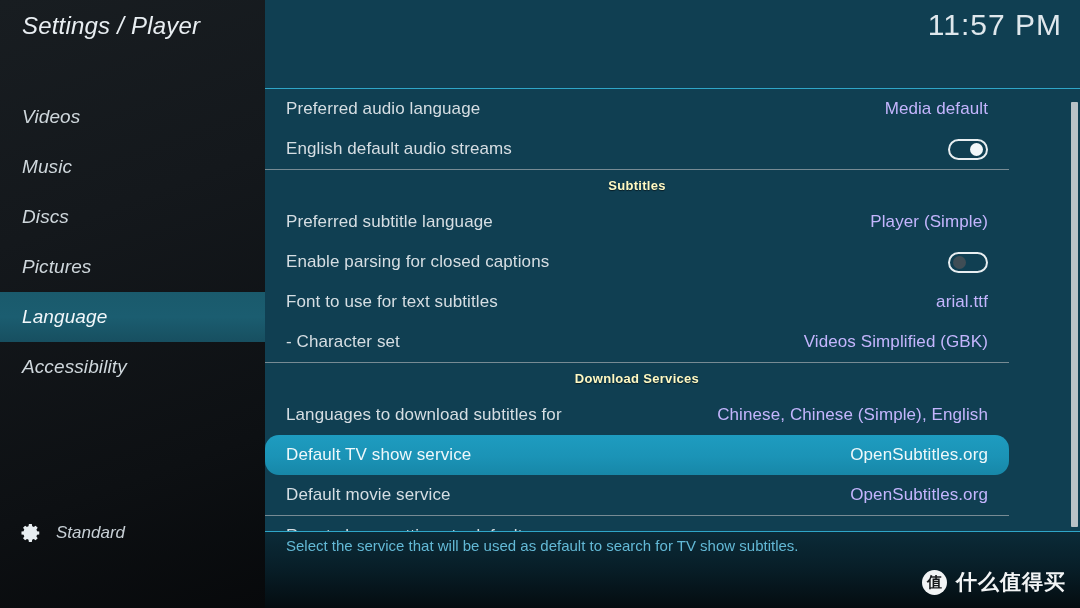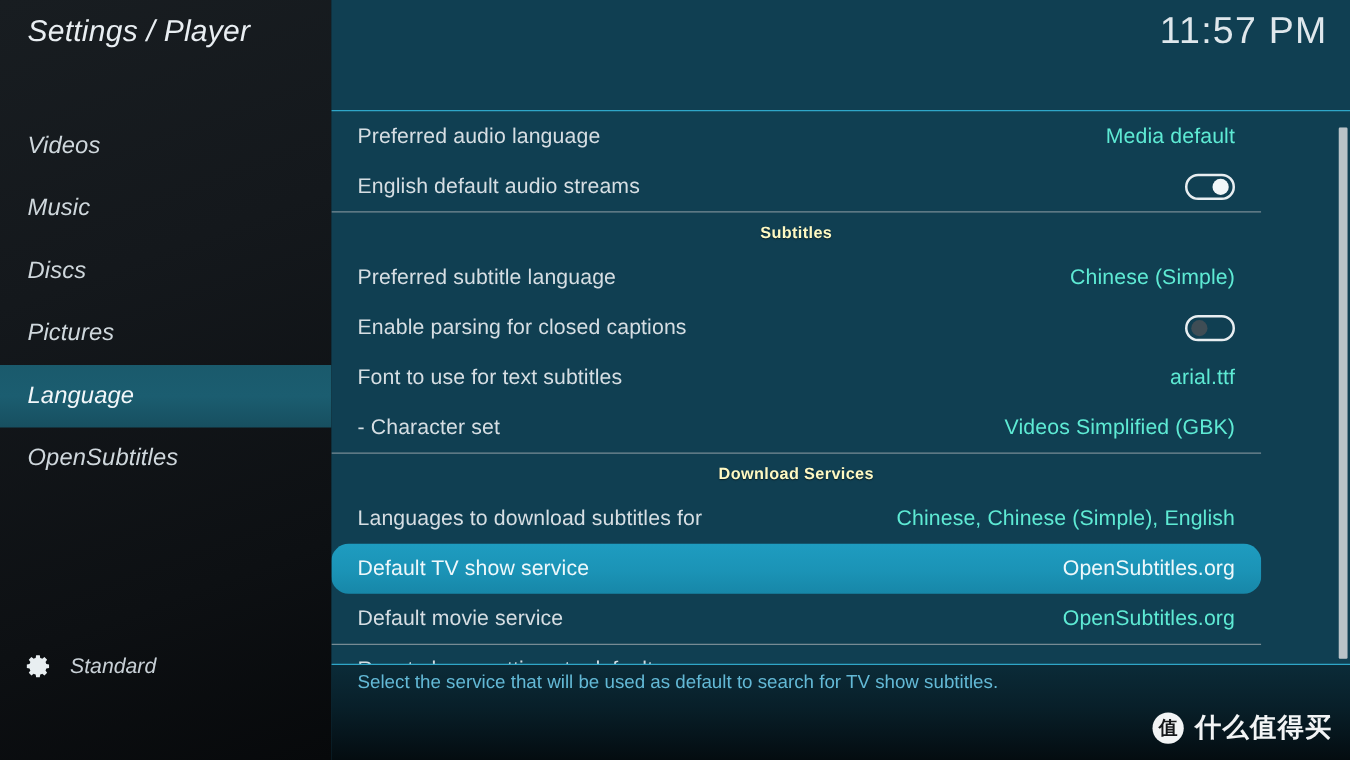--- a/index.html
+++ b/index.html
@@ -144,21 +144,21 @@
     white-space: nowrap;
   }
   .row .label {
     font-size: 17px;
     color: #d6dee3;
     letter-spacing: 0.1px;
   }
   .row .value {
     margin-left: auto;
     font-size: 17px;
-    color: #5eead4;
+    color: #c4b5fd;
     letter-spacing: 0.1px;
   }
   .row.selected {
     background: linear-gradient(180deg, #1e9cc0 0%, #1b93b6 55%, #1787a8 100%);
     border-radius: 14px;
   }
   .row.selected .label,
   .row.selected .value { color: #eef8fb; }
 
   
@@ -296,21 +296,21 @@
         <div class="row">
           <span class="label">English default audio streams</span>
           <div class="toggle on">
             <div class="knob"></div>
           </div>
         </div>
         <div class="group-sep"></div>
         <div class="group-head">Subtitles</div>
         <div class="row">
           <span class="label">Preferred subtitle language</span>
-          <span class="value">Chinese (Simple)</span>
+          <span class="value">Player (Simple)</span>
         </div>
         <div class="row">
           <span class="label">Enable parsing for closed captions</span>
           <div class="toggle off">
             <div class="knob"></div>
           </div>
         </div>
         <div class="row">
           <span class="label">Font to use for text subtitles</span>
           <span class="value">arial.ttf</span>
@@ -351,21 +351,21 @@
   </div>
 
   <div id="sidebar">
     <div id="page-title">Settings / Player</div>
     <div id="sidebar-nav">
         <div class="nav-item"><span>Videos</span></div>
         <div class="nav-item"><span>Music</span></div>
         <div class="nav-item"><span>Discs</span></div>
         <div class="nav-item"><span>Pictures</span></div>
         <div class="nav-item selected"><span>Language</span></div>
-        <div class="nav-item"><span>OpenSubtitles</span></div>
+        <div class="nav-item"><span>Accessibility</span></div>
       </div>
 
     <div id="profile-row">
       <span>
         <svg id="gear-icon" viewBox="0 0 24 24" fill="#e8eef1" xmlns="http://www.w3.org/2000/svg">
           <path d="M12 8.6a3.4 3.4 0 1 0 0 6.8 3.4 3.4 0 0 0 0-6.8zm0 5.1a1.7 1.7 0 1 1 0-3.4 1.7 1.7 0 0 1 0 3.4z"></path>
           <path d="M21 13.6v-3.2l-2.4-.4a6.9 6.9 0 0 0-.7-1.7l1.4-2-2.3-2.3-2 1.4a6.9 6.9 0 0 0-1.7-.7L12.9 2.3h-3.2l-.4 2.4c-.6.16-1.17.4-1.7.7l-2-1.4L3.3 6.3l1.4 2c-.3.53-.54 1.1-.7 1.7l-2.4.4v3.2l2.4.4c.16.6.4 1.17.7 1.7l-1.4 2 2.3 2.3 2-1.4c.53.3 1.1.54 1.7.7l.4 2.4h3.2l.4-2.4c.6-.16 1.17-.4 1.7-.7l2 1.4 2.3-2.3-1.4-2c.3-.53.54-1.1.7-1.7l2.4-.4z"></path>
         </svg>
       </span>
       <span id="profile-label">Standard</span>

